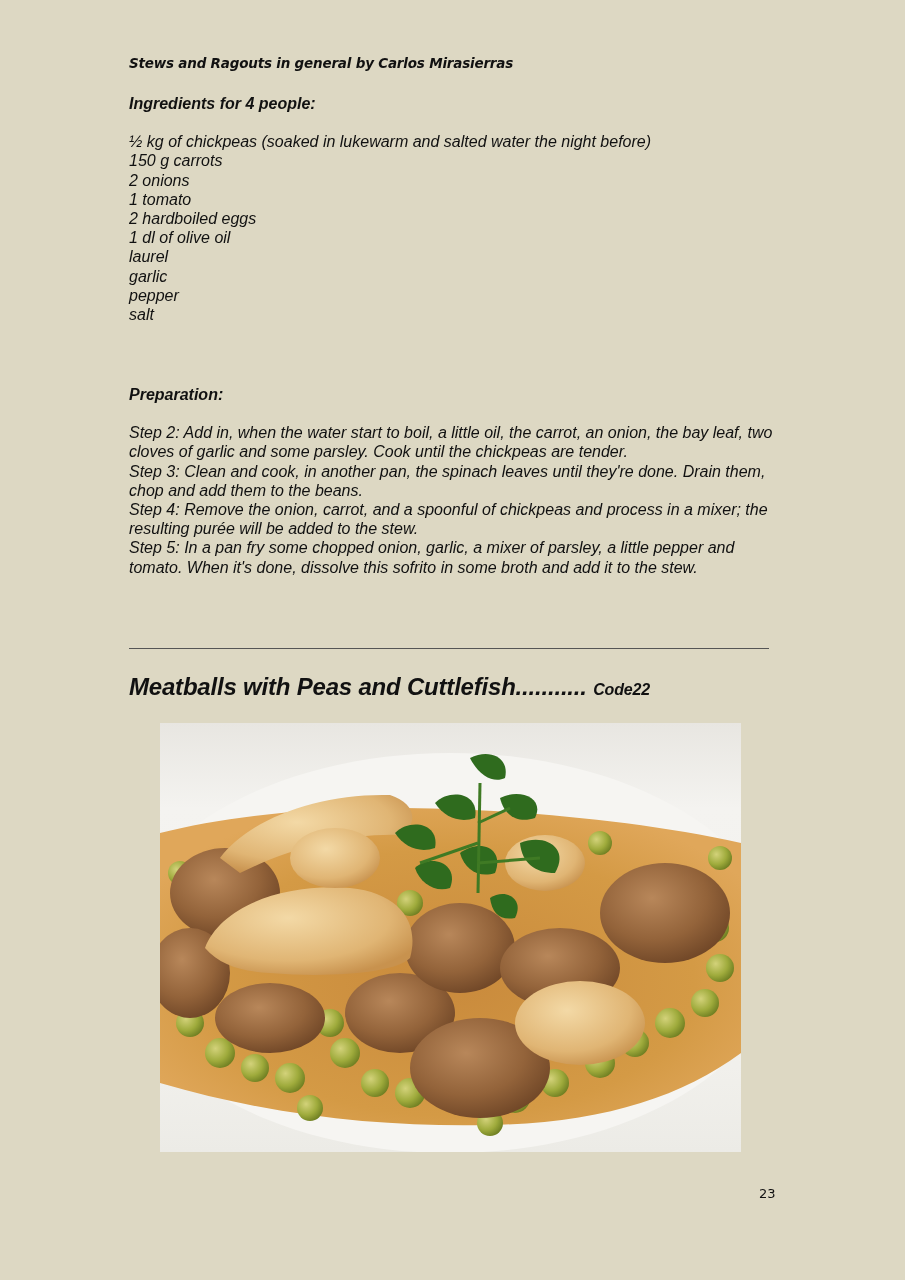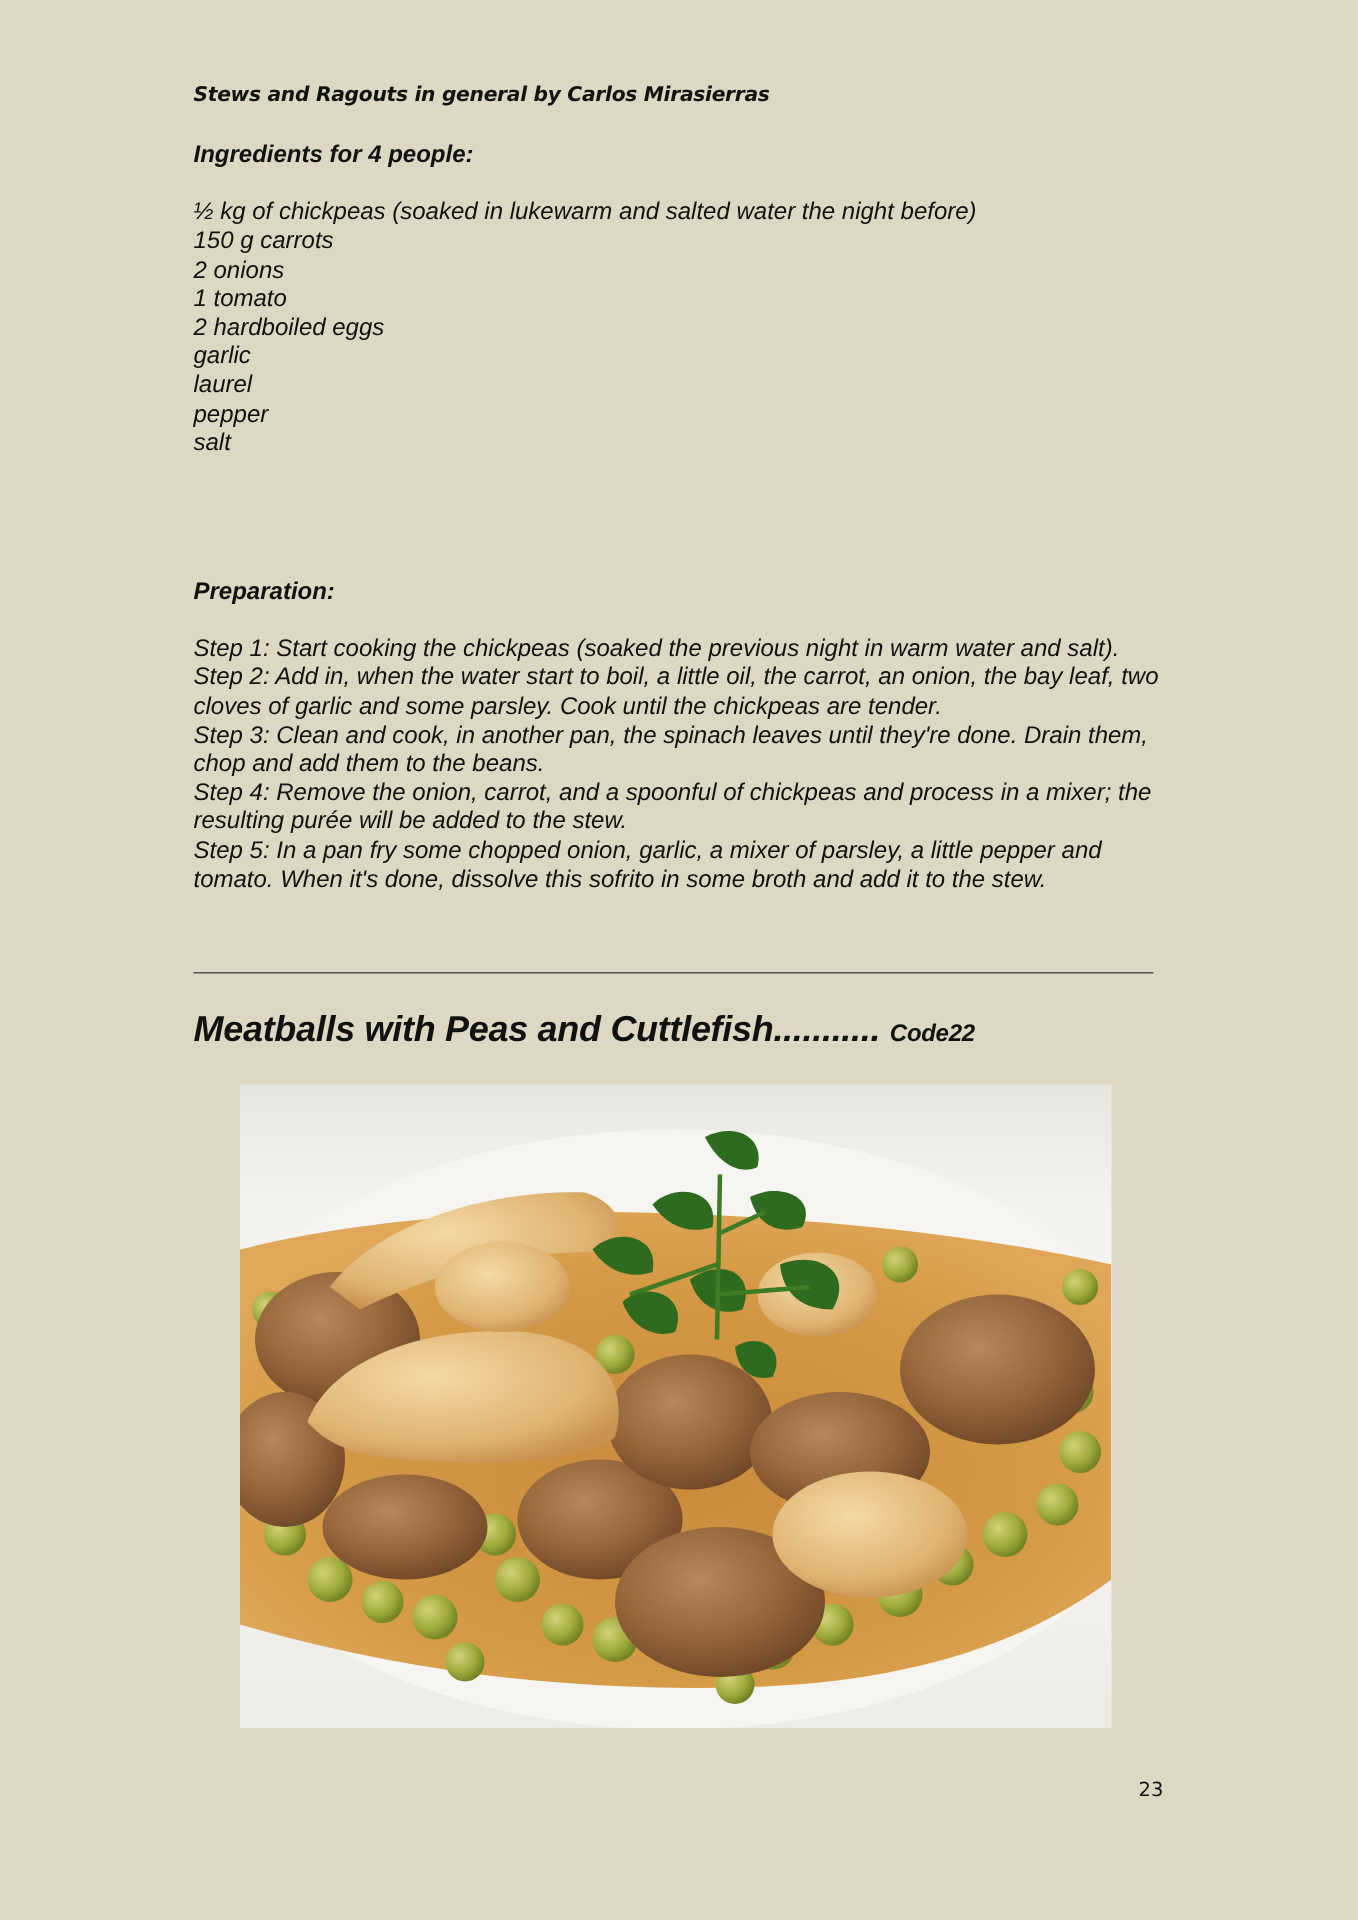--- a/index.html
+++ b/index.html
@@ -57,32 +57,32 @@
 
 <div class="body-text" style="top:94px;">
   <div class="heading">Ingredients for 4 people:</div>
   <div style="height:19px"></div>
   <ul class="ingredients">
     <li>½ kg of chickpeas (soaked in lukewarm and salted water the night before)</li>
     <li>150 g carrots</li>
     <li>2 onions</li>
     <li>1 tomato</li>
     <li>2 hardboiled eggs</li>
+    <li>1 dl of olive oil</li>
+    <li>laurel</li>
     <li>garlic</li>
-    <li>laurel</li>
     <li>pepper</li>
     <li>salt</li>
   </ul>
 </div>
 
 <div class="body-text" style="top:385px;">
   <div class="heading">Preparation:</div>
   <div style="height:19px"></div>
   <div class="steps">
-    <p>Step 1: Start cooking the chickpeas (soaked the previous night in  warm water and salt).</p>
     <p>Step 2: Add in, when the water start to boil, a little oil, the carrot, an onion, the bay leaf, two cloves of garlic and some parsley. Cook until the chickpeas are tender.</p>
     <p>Step 3: Clean and cook, in another pan, the spinach leaves until they're done. Drain them, chop and add them to the beans.</p>
     <p>Step 4: Remove the onion, carrot, and a spoonful of chickpeas and process in a mixer; the resulting purée will be added to the stew.</p>
     <p>Step 5: In a pan fry some chopped onion, garlic, a mixer of parsley, a little pepper and tomato. When it's done, dissolve this sofrito in some broth and add it to the stew.</p>
   </div>
 </div>
 
 <div class="separator"></div>
 
 <div class="recipe-title">

